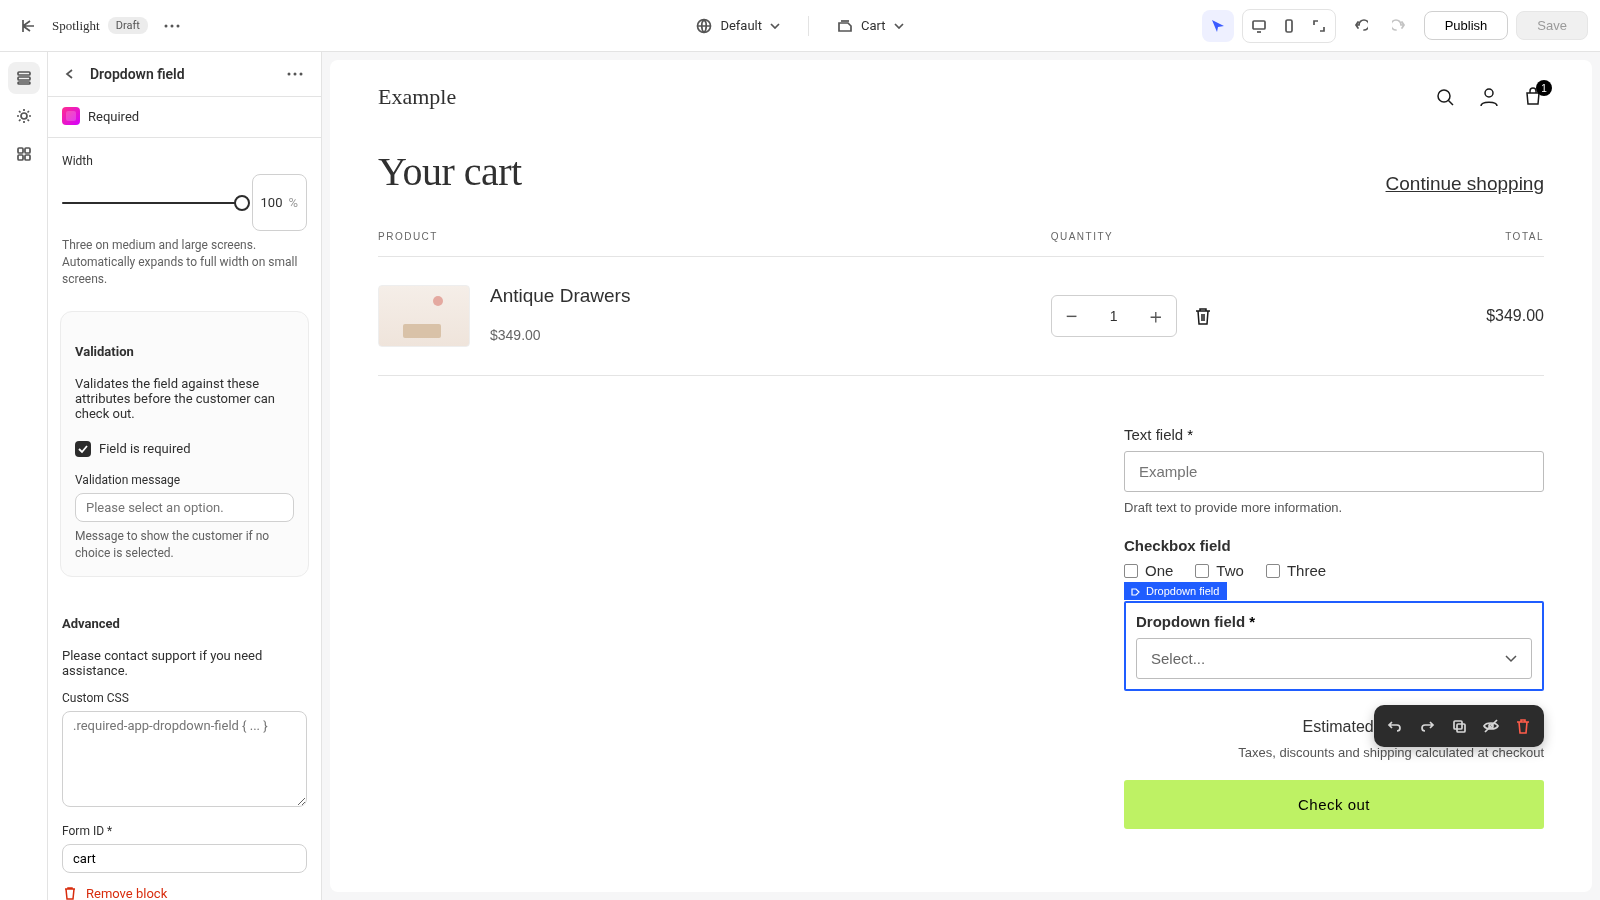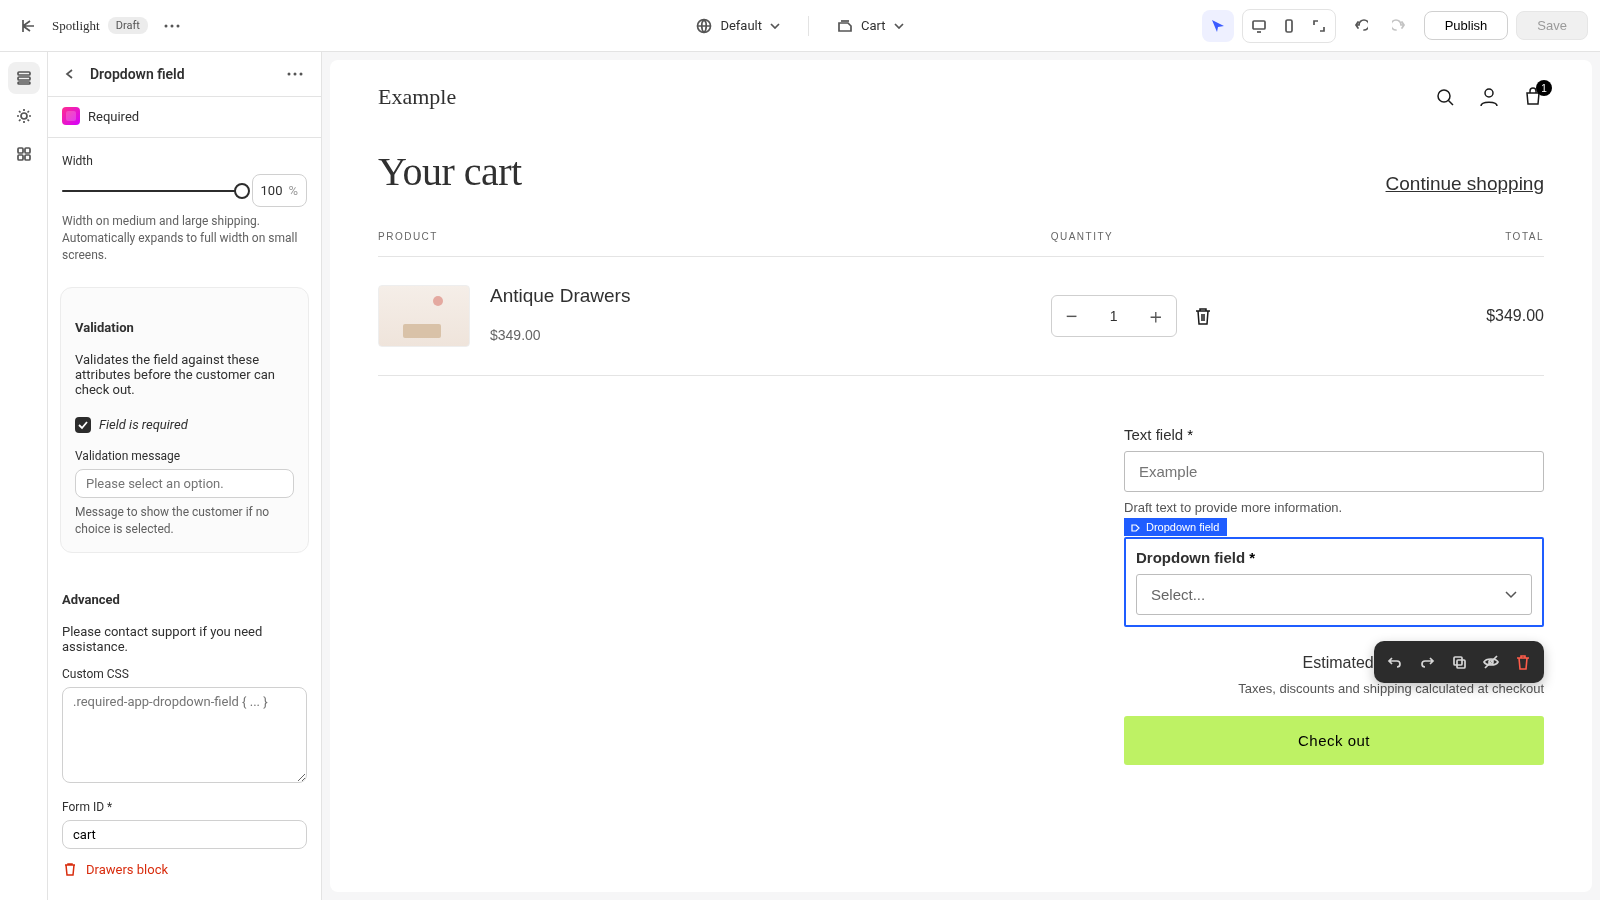--- a/index.html
+++ b/index.html
@@ -52,24 +52,24 @@
 
   .section { padding:16px 14px; }
   .card { background:#fbfbfb; border:1px solid #ececec; border-radius:12px; padding:14px; margin:8px 12px; }
 
   .label { font-size:12px; margin-bottom:6px; display:block; }
   .slider-row { display:flex; align-items:center; gap:10px; }
   .slider { flex:1; position:relative; height:16px; }
   .slider-track { position:absolute; top:7px; left:0; right:0; height:2px; background:#d9d9d9; border-radius:2px; }
   .slider-fill { position:absolute; top:7px; left:0; height:2px; background:#2c2c2c; border-radius:2px; }
   .slider-thumb { position:absolute; top:0; width:16px; height:16px; background:#fff; border:2px solid #2c2c2c; border-radius:50%; margin-left:-8px; }
-  .slider-box { display:flex; align-items:center; gap:6px; border:1px solid #d0d0d0; border-radius:8px; padding:8px 8px; font-size:13px; }
+  .slider-box { display:flex; align-items:center; gap:6px; border:1px solid #d0d0d0; border-radius:8px; padding:20px 8px; font-size:13px; }
   .slider-box .unit { color:#9a9a9a; }
 
-  .check-row { display:flex; gap:8px; margin-top:20px;font-style:italic; }
+  .check-row { display:flex; gap:8px; margin-top:20px; }
   .checkmark { width:16px; height:16px; border-radius:4px; background:var(--checkbox-checked); display:flex; align-items:center; justify-content:center; }
   .checkmark svg { width:10px; height:10px; }
 
   .input, .textarea { width:100%; border:1px solid #d0d0d0; border-radius:8px; padding:6px 10px; font-size:13px; font-family:inherit; }
   .textarea { height:96px; resize:vertical; font-family:inherit; color:#666; }
   .help { font-size:12px; color:var(--text-muted); margin-top:6px; line-height:1.4; }
 
   .advanced { padding:14px 14px 0 14px; }
 
   .remove { display:flex; align-items:center; gap:8px; padding:12px 14px; color:var(--danger); cursor:pointer; }
@@ -273,21 +273,21 @@
         <div class="slider">
           <div class="slider-track"></div>
           <div class="slider-fill" style="width:100%"></div>
           <div class="slider-thumb" style="left:100%"></div>
         </div>
         <div class="slider-box">
           <span>100</span>
           <span class="unit">%</span>
         </div>
       </div>
-      <div class="help">Width on medium and large shipping. Automatically expands to full width on small screens.</div>
+      <div class="help">Three on medium and large screens. Automatically expands to full width on small screens.</div>
     </div>
 
     <div class="card">
       <h4>Validation</h4>
       <p class="desc">Validates the field against these attributes before the customer can check out.</p>
       <div class="check-row">
         <div class="checkmark">
             <svg viewBox="0 0 10 10">
               <path d="M1 5 L4 8 L9 2" stroke="#fff" stroke-width="1.8" fill="none"></path>
             </svg>
@@ -308,21 +308,21 @@
       <textarea class="textarea" placeholder=".required-app-dropdown-field { ... }" style=""></textarea>
       <div style="height:14px"></div>
       <span class="label">Form ID *</span>
       <input class="input" value="cart" style="">
     </div>
 
     <div class="remove">
       <svg width="16" height="16">
           <path d="M3 4 H13 M6 4 V3 H10 V4 M4 4 L5 14 H11 L12 4" stroke="#d82c0d" stroke-width="1.5" fill="none"></path>
         </svg>
-      <span>Drawers block</span>
+      <span>Remove block</span>
     </div>
   </div>
 
   <div class="canvas-wrap">
     <div class="canvas">
       <div class="store">
         <div class="store-head">
           <div class="store-logo">Example</div>
           <div class="store-icons">
             <div class="ic">
@@ -381,20 +381,37 @@
         </div>
 
         <div class="cart-right">
 
           <div class="fld-group">
             <div class="fld-label fld-req">Text field</div>
             <input class="fld-input" placeholder="Example" style="">
             <div class="fld-help">Draft text to provide more information.</div>
           </div>
 
+          <div class="fld-group">
+            <div class="fld-label" style="font-weight:600">Checkbox field</div>
+            <div class="chk-row">
+              <label>
+                  <span class="box"></span>
+                  <span>One</span>
+                </label>
+              <label>
+                  <span class="box"></span>
+                  <span>Two</span>
+                </label>
+              <label>
+                  <span class="box"></span>
+                  <span>Three</span>
+                </label>
+            </div>
+          </div>
 
           <div class="dd-block">
             <div class="dd-tag">
               <svg width="11" height="11">
                   <path d="M2 3 H6 L9 6 L6 9 H2 Z" stroke="#fff" stroke-width="1.2" fill="none"></path>
                 </svg>
               <span>Dropdown field</span>
             </div>
             <div class="fld-label fld-req" style="font-weight:600">Dropdown field</div>
             <div class="dd-select">

